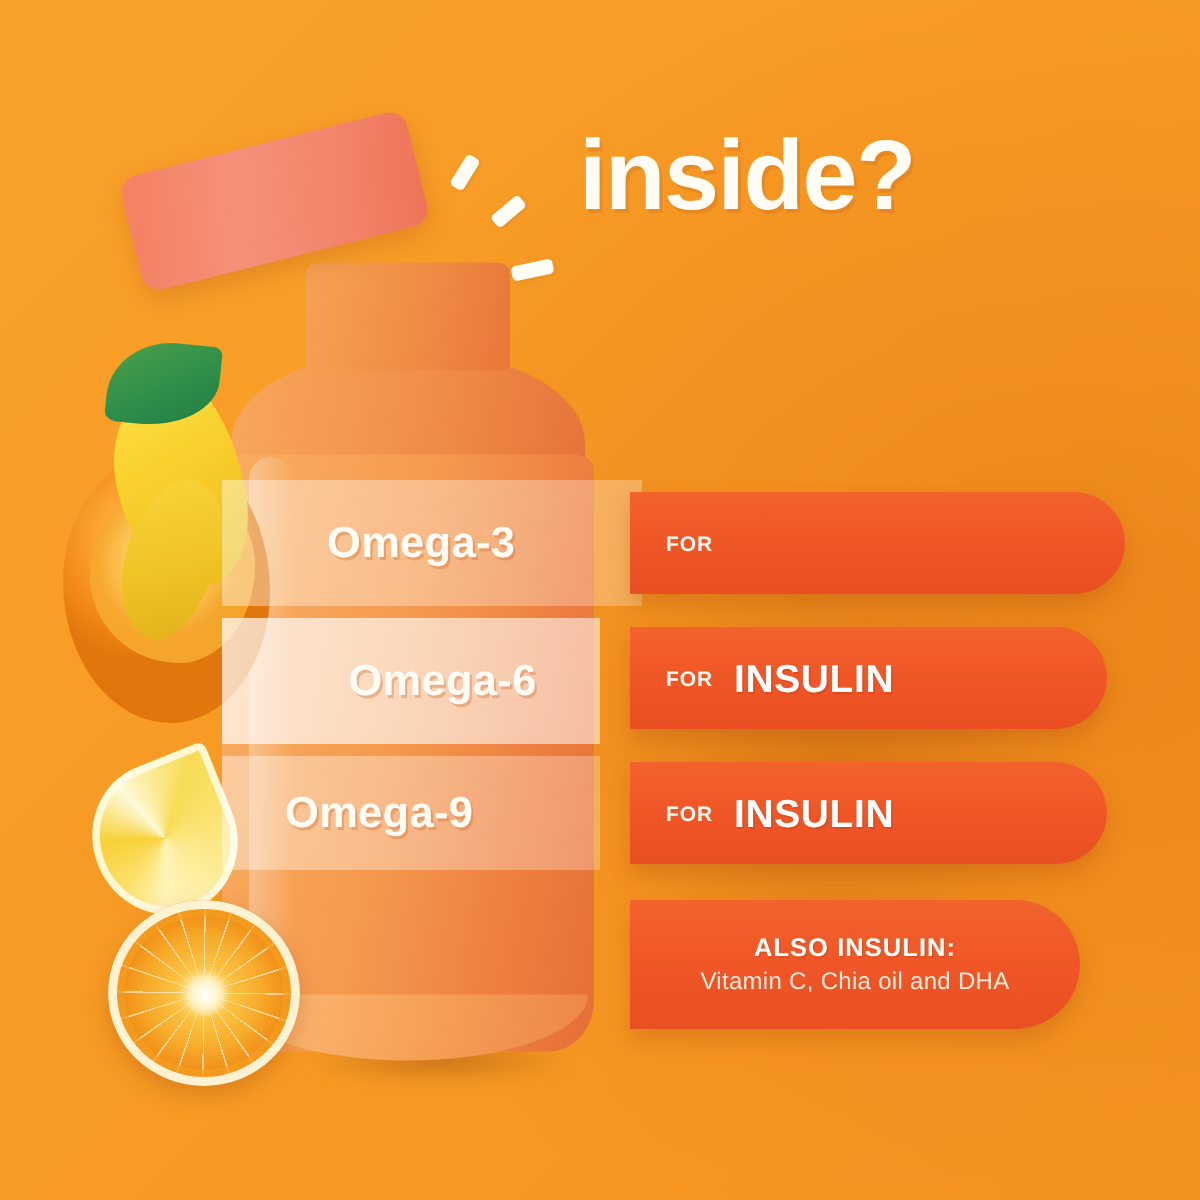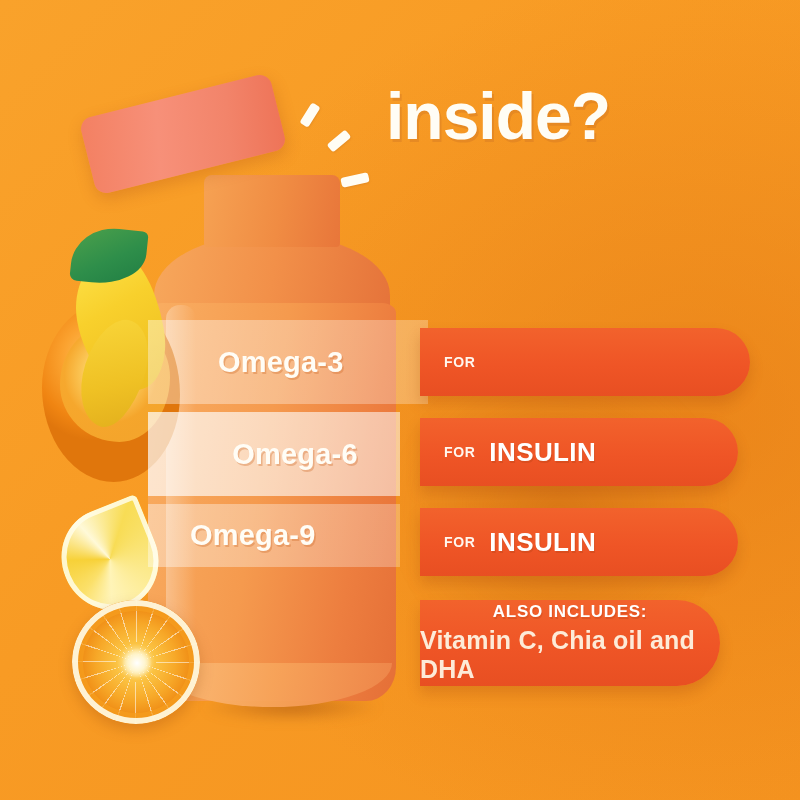--- a/index.html
+++ b/index.html
@@ -65,21 +65,21 @@
     box-shadow:0 6px 16px rgba(150,55,20,.22);
   }
 
   
   .strip{
     position:absolute;left:148px;width:252px;
     display:flex;align-items:center;
   }
   .strip-1{top:320px;height:84px;background:linear-gradient(100deg,rgba(255,255,255,.40),rgba(255,255,255,.26));padding-left:28px;}
   .strip-2{top:412px;height:84px;background:linear-gradient(100deg,rgba(255,255,255,.70),rgba(255,255,255,.52));justify-content:center;}
-  .strip-3{top:504px;height:63px;background:linear-gradient(100deg,rgba(255,255,255,.40),rgba(255,255,255,.26));}
+  .strip-3{top:504px;height:76px;background:linear-gradient(100deg,rgba(255,255,255,.40),rgba(255,255,255,.26));}
   .omega-label{
     margin-left:42px;
     color:#FFFDF6;
     font-size:29px;font-weight:bold;letter-spacing:.2px;
     text-shadow:1.5px 2px 0 rgba(205,105,40,.35);
   }
 
   
   .pill{
     position:absolute;left:420px;height:68px;
@@ -100,21 +100,21 @@
   .benefit{
     color:#FFFFFF;font-size:26px;font-weight:bold;letter-spacing:.4px;
     text-shadow:1px 1.5px 0 rgba(170,60,15,.28);
   }
   .also-title{
     color:#FFFFFF;font-size:17px;font-weight:bold;letter-spacing:.7px;
     text-shadow:1px 1.5px 0 rgba(170,60,15,.25);
     margin-bottom:4px;
   }
   .also-body{
-    color:#FDEBD8;font-size:25px;font-weight:bold;letter-spacing:.2px;
+    color:#FDEBD8;font-size:16px;font-weight:normal;letter-spacing:.2px;
   }
 
   
   .headline{
     position:absolute;left:386px;top:84px;width:380px;
     color:#FFFDF5;
     font-size:66px;line-height:.98;font-weight:bold;letter-spacing:-1px;
     text-shadow:2px 3px 0 rgba(210,120,35,.42);
   }
   .headline .l2{display:block;}
@@ -233,17 +233,17 @@
   </div>
   <div class="pill pill-2">
     <span class="for-word">FOR</span>
     <span class="benefit">INSULIN</span>
   </div>
   <div class="pill pill-3">
     <span class="for-word">FOR</span>
     <span class="benefit">INSULIN</span>
   </div>
   <div class="pill pill-4">
-    <span class="also-title">ALSO INCLUDES:</span>
+    <span class="also-title">ALSO INSULIN:</span>
     <span class="also-body">Vitamin C, Chia oil and DHA</span>
   </div>
 
 </div>
 
 </body></html>

